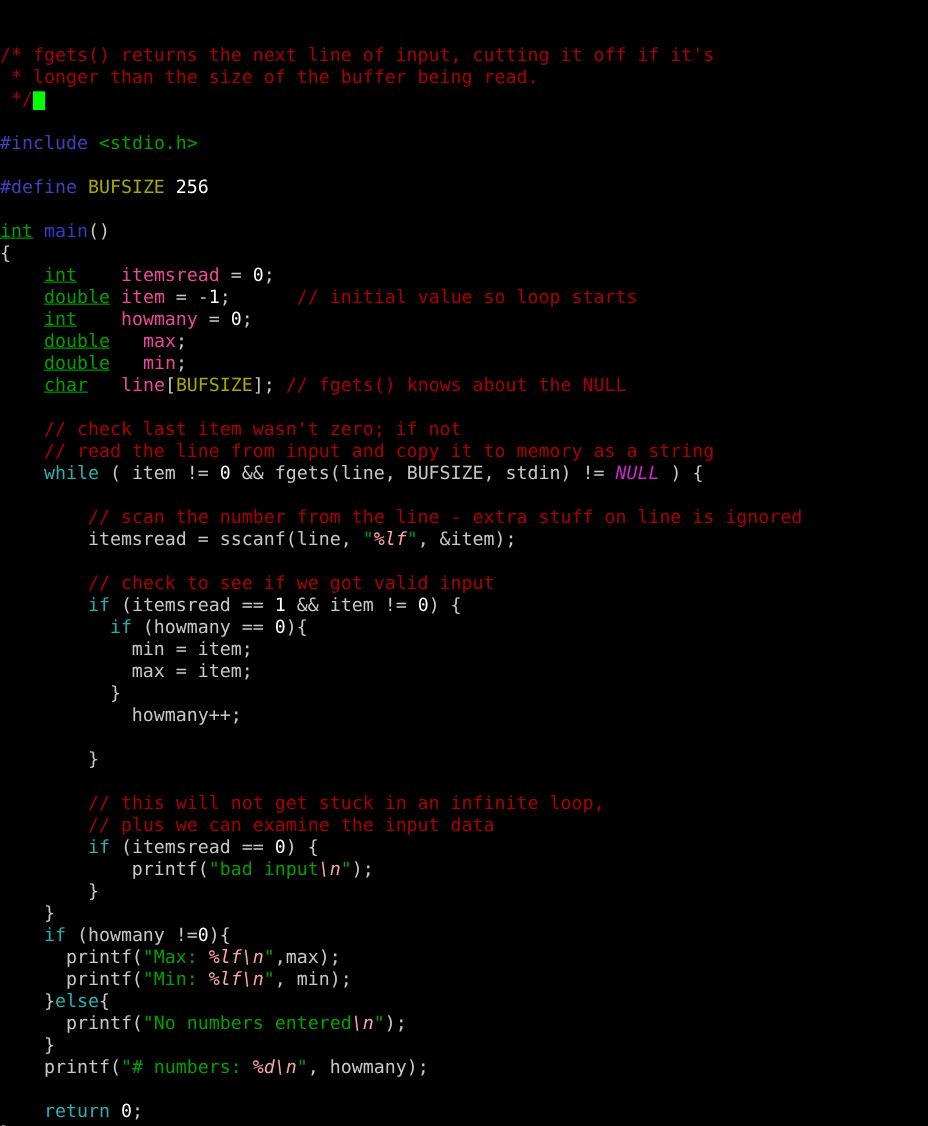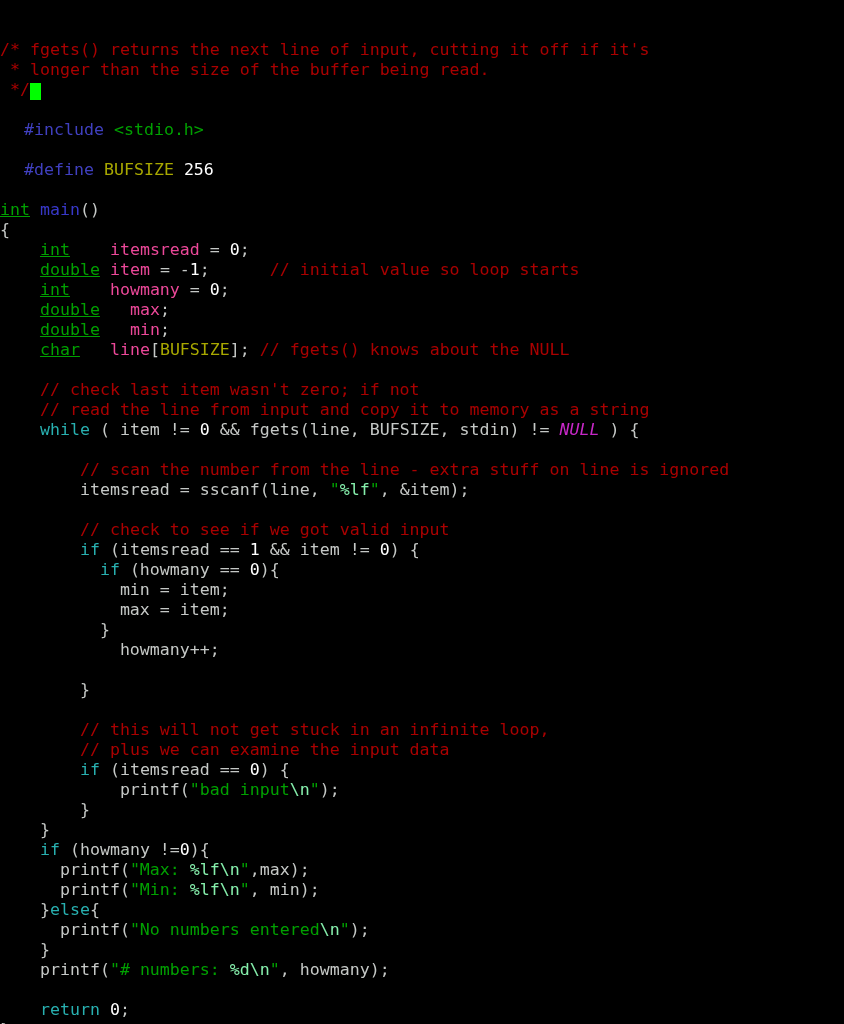--- a/index.html
+++ b/index.html
@@ -32,29 +32,29 @@
     line-height: 20px;
     white-space: pre;
     font-family: "DejaVu Sans Mono", "Liberation Mono", monospace;
     color: #c0c0c0;
     display: block;
     overflow: hidden;
   }
   
   .tok-plain    { color: #c5c8c6; }
   .tok-comment  { color: #aa0000; }
-  .tok-preproc  { color: #4040c0; margin-left: 24px; }
+  .tok-preproc  { color: #4040c0; }
   .tok-type     { color: #00a000; text-decoration: underline; }
   .tok-func     { color: #3838c8; }
   .tok-ident    { color: #ec4899; }
   .tok-number   { color: #ffffff; }
   .tok-keyword  { color: #28b0b0; }
   .tok-constant { color: #c828c8; font-style: italic; }
   .tok-string   { color: #00a000; }
-  .tok-format   { color: #86efac; }
+  .tok-format   { color: #fca5a5; font-style: italic; }
   .tok-macro    { color: #a8a800; }
 
   .cursor-block {
     display: inline-block;
     width: 10.7px;
     height: 18px;
     vertical-align: text-bottom;
     background: #00ff00;
     margin-bottom: -2px;
   }

